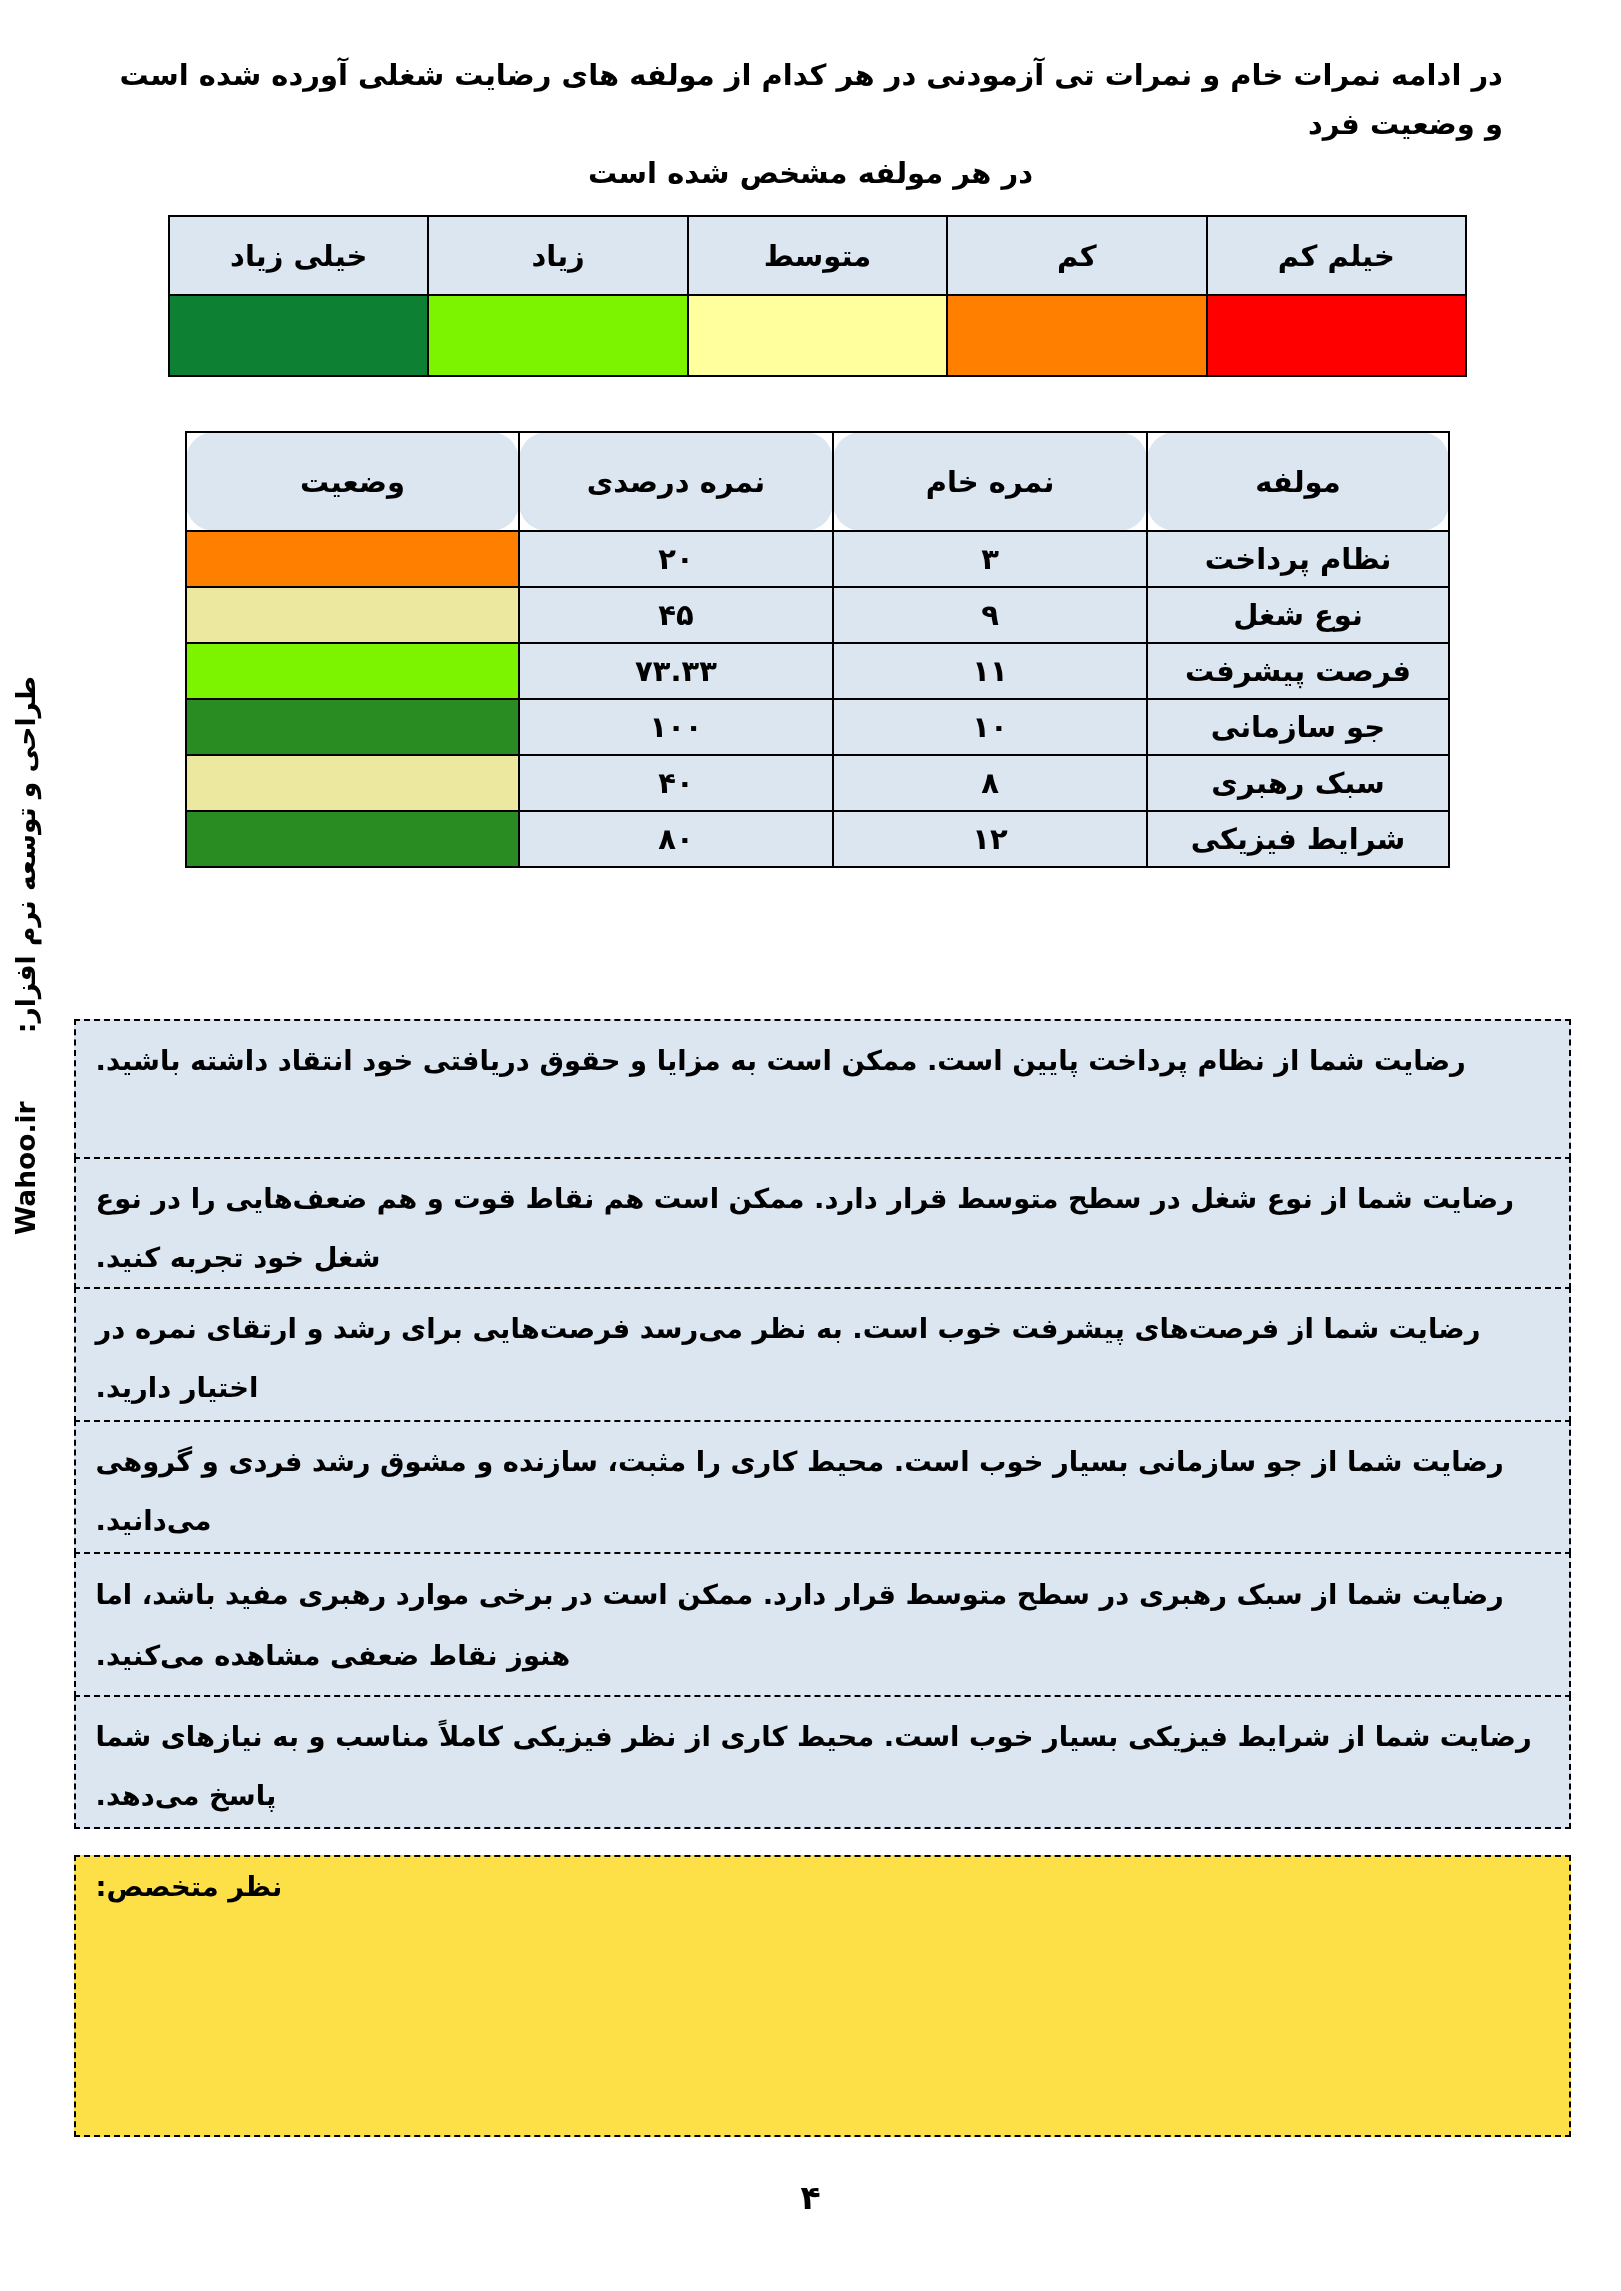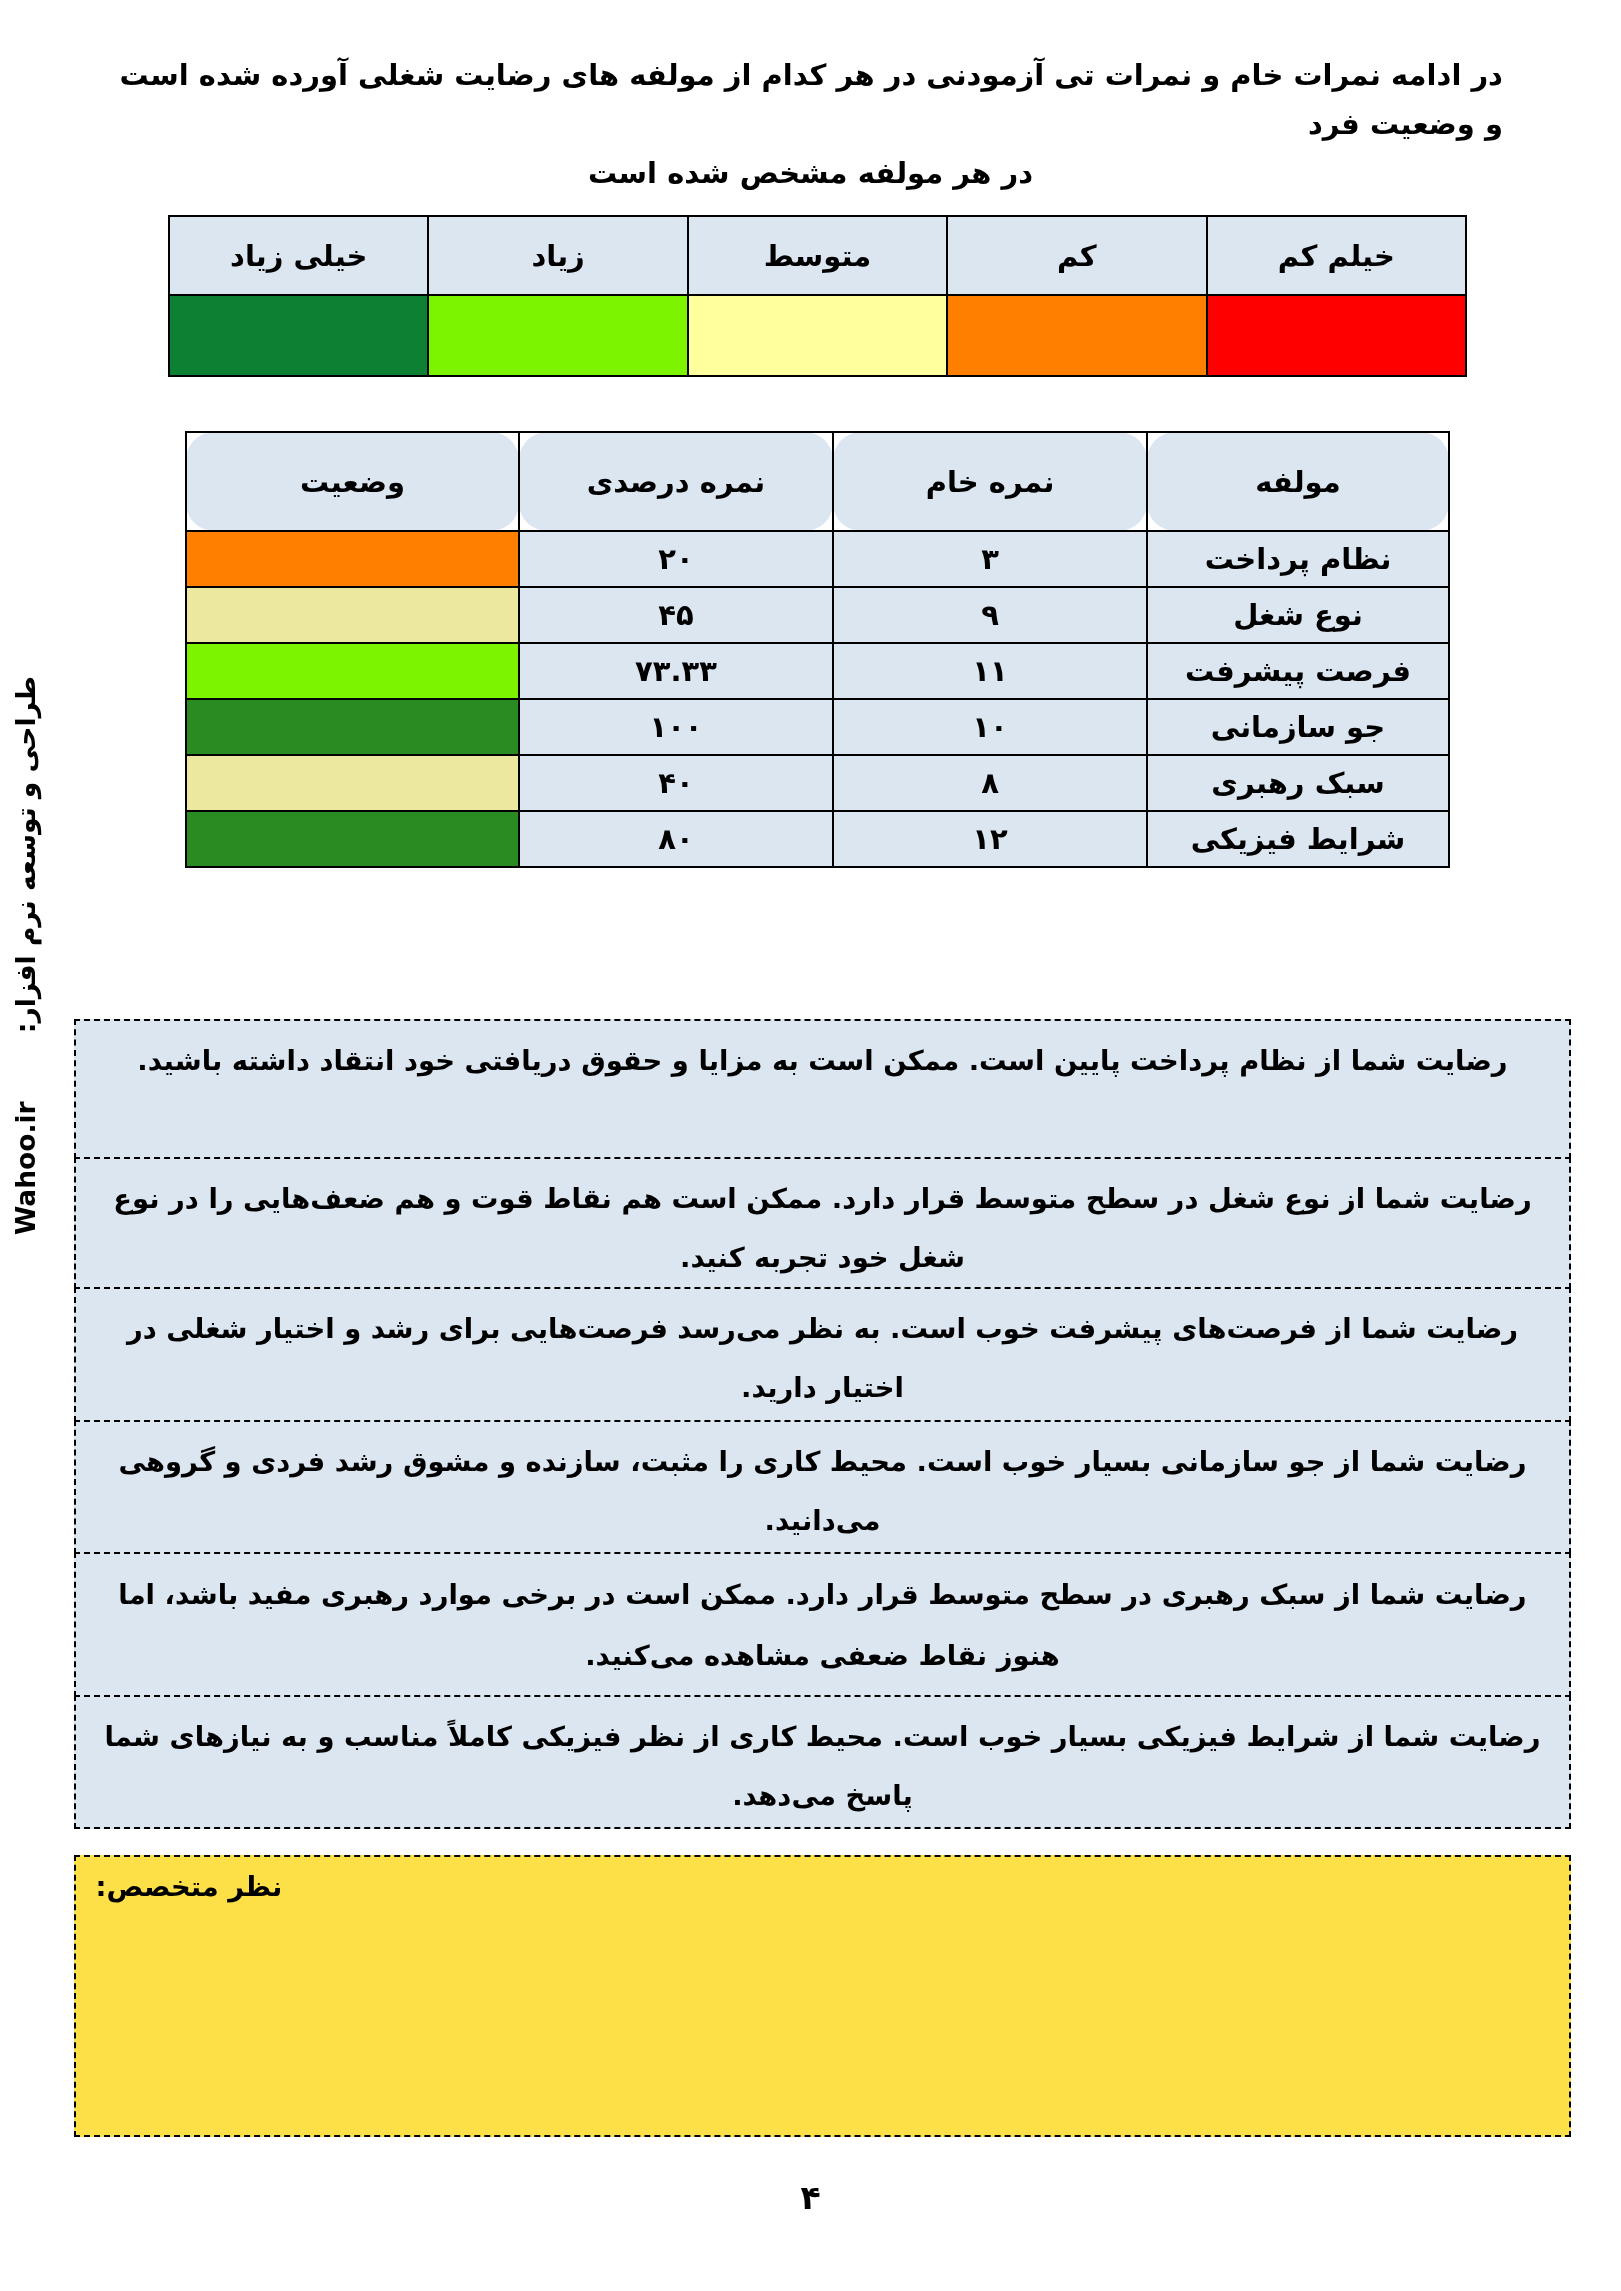--- a/index.html
+++ b/index.html
@@ -70,21 +70,21 @@
     position: absolute;
     top: 1019px; right: 50px;
     width: 1497px;
   }
   .desc-box {
     border: 2px dashed #000;
     background: #dce6f1;
     padding: 9.8px 19.6px 0 19.6px;
     font-size: 27.4px;
     line-height: 59px;
-    text-align: center;
+    text-align: left;
     margin-top: -2px;
   }
   .desc-box:first-child { margin-top: 0; }
   .desc-box.b1 { height: 140px; }
   .desc-box.b2 { height: 132px; }
   .desc-box.b3 { height: 135px; }
   .desc-box.b4 { height: 134px; }
   .desc-box.b5 { height: 145px; line-height: 61px; }
   .desc-box.b6 { height: 134px; }
 
@@ -201,21 +201,21 @@
       <td>۱۲</td>
       <td>۸۰</td>
       <td style="background-color: rgb(40, 140, 35);"></td>
     </tr>
   </tbody>
     </table>
 
   <div class="boxes">
     <div class="desc-box b1">رضایت شما از نظام پرداخت پایین است. ممکن است به مزایا و حقوق دریافتی خود انتقاد داشته باشید.</div>
     <div class="desc-box b2">رضایت شما از نوع شغل در سطح متوسط قرار دارد. ممکن است هم نقاط قوت و هم ضعف‌هایی را در نوع شغل خود تجربه کنید.</div>
-    <div class="desc-box b3">رضایت شما از فرصت‌های پیشرفت خوب است. به نظر می‌رسد فرصت‌هایی برای رشد و اختیار شغلی در اختیار دارید.</div>
+    <div class="desc-box b3">رضایت شما از فرصت‌های پیشرفت خوب است. به نظر می‌رسد فرصت‌هایی برای رشد و ارتقای نمره در اختیار دارید.</div>
     <div class="desc-box b4">رضایت شما از جو سازمانی بسیار خوب است. محیط کاری را مثبت، سازنده و مشوق رشد فردی و گروهی می‌دانید.</div>
     <div class="desc-box b5">رضایت شما از سبک رهبری در سطح متوسط قرار دارد. ممکن است در برخی موارد رهبری مفید باشد، اما هنوز نقاط ضعفی مشاهده می‌کنید.</div>
     <div class="desc-box b6">رضایت شما از شرایط فیزیکی بسیار خوب است. محیط کاری از نظر فیزیکی کاملاً مناسب و به نیازهای شما پاسخ می‌دهد.</div>
   </div>
 
   <div class="expert-box">
     <span>نظر متخصص:</span>
   </div>
 
   <div class="page-number">۴</div>

